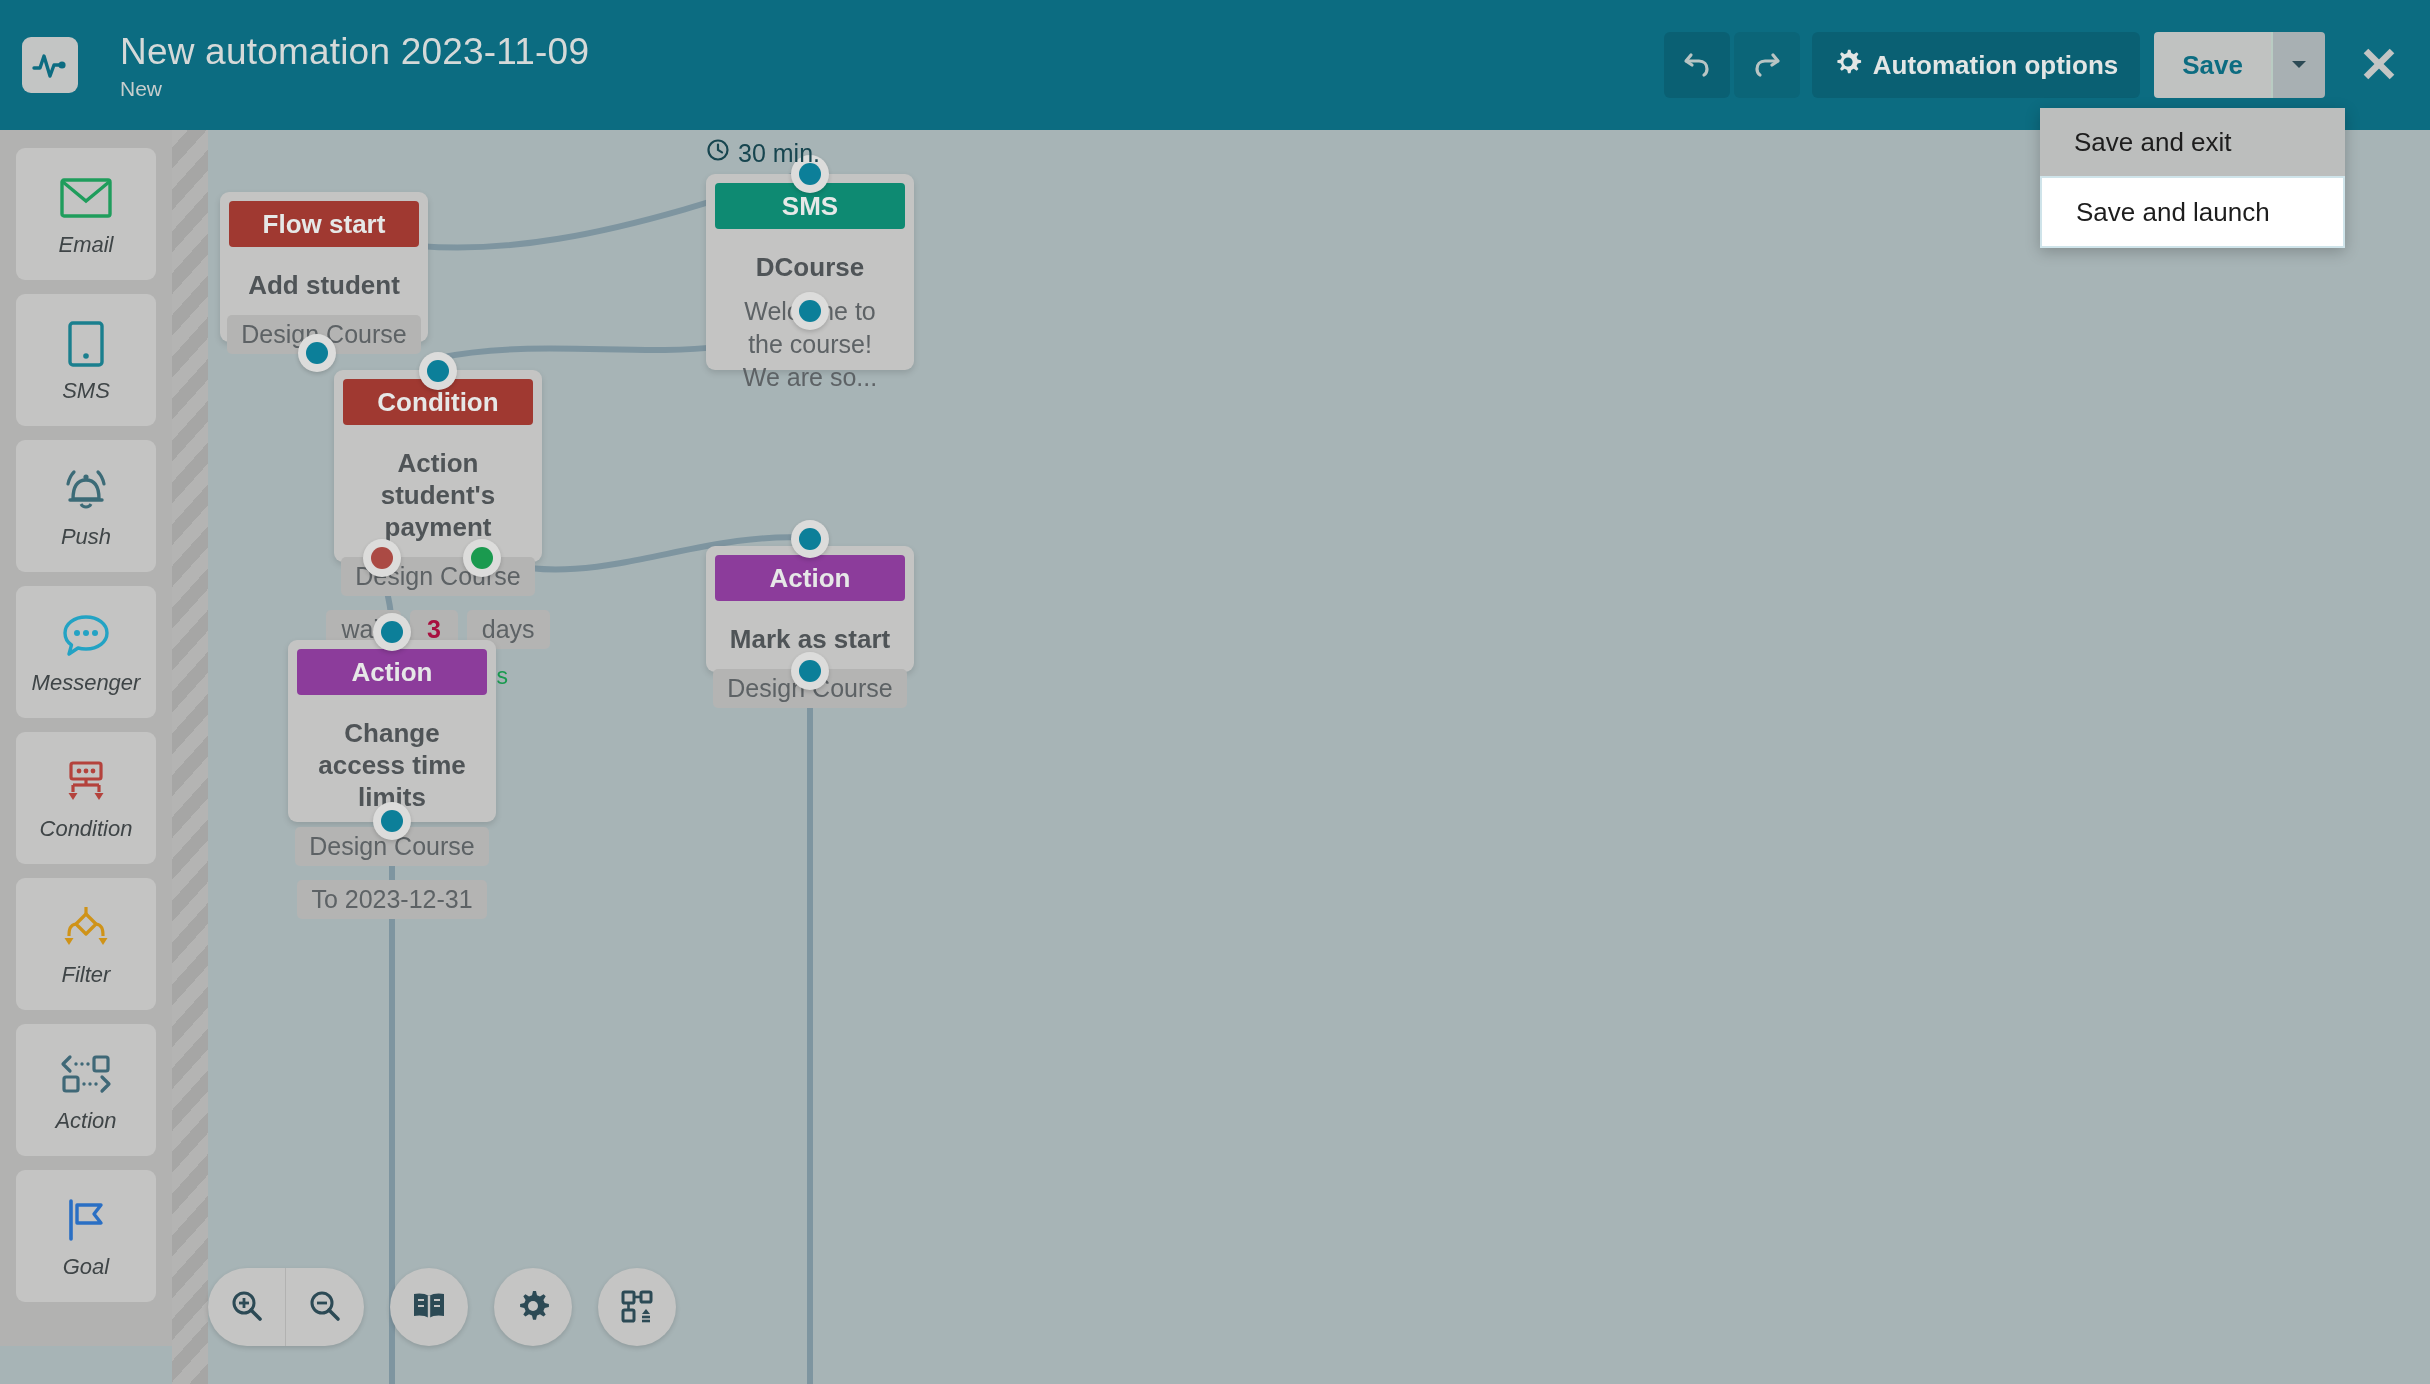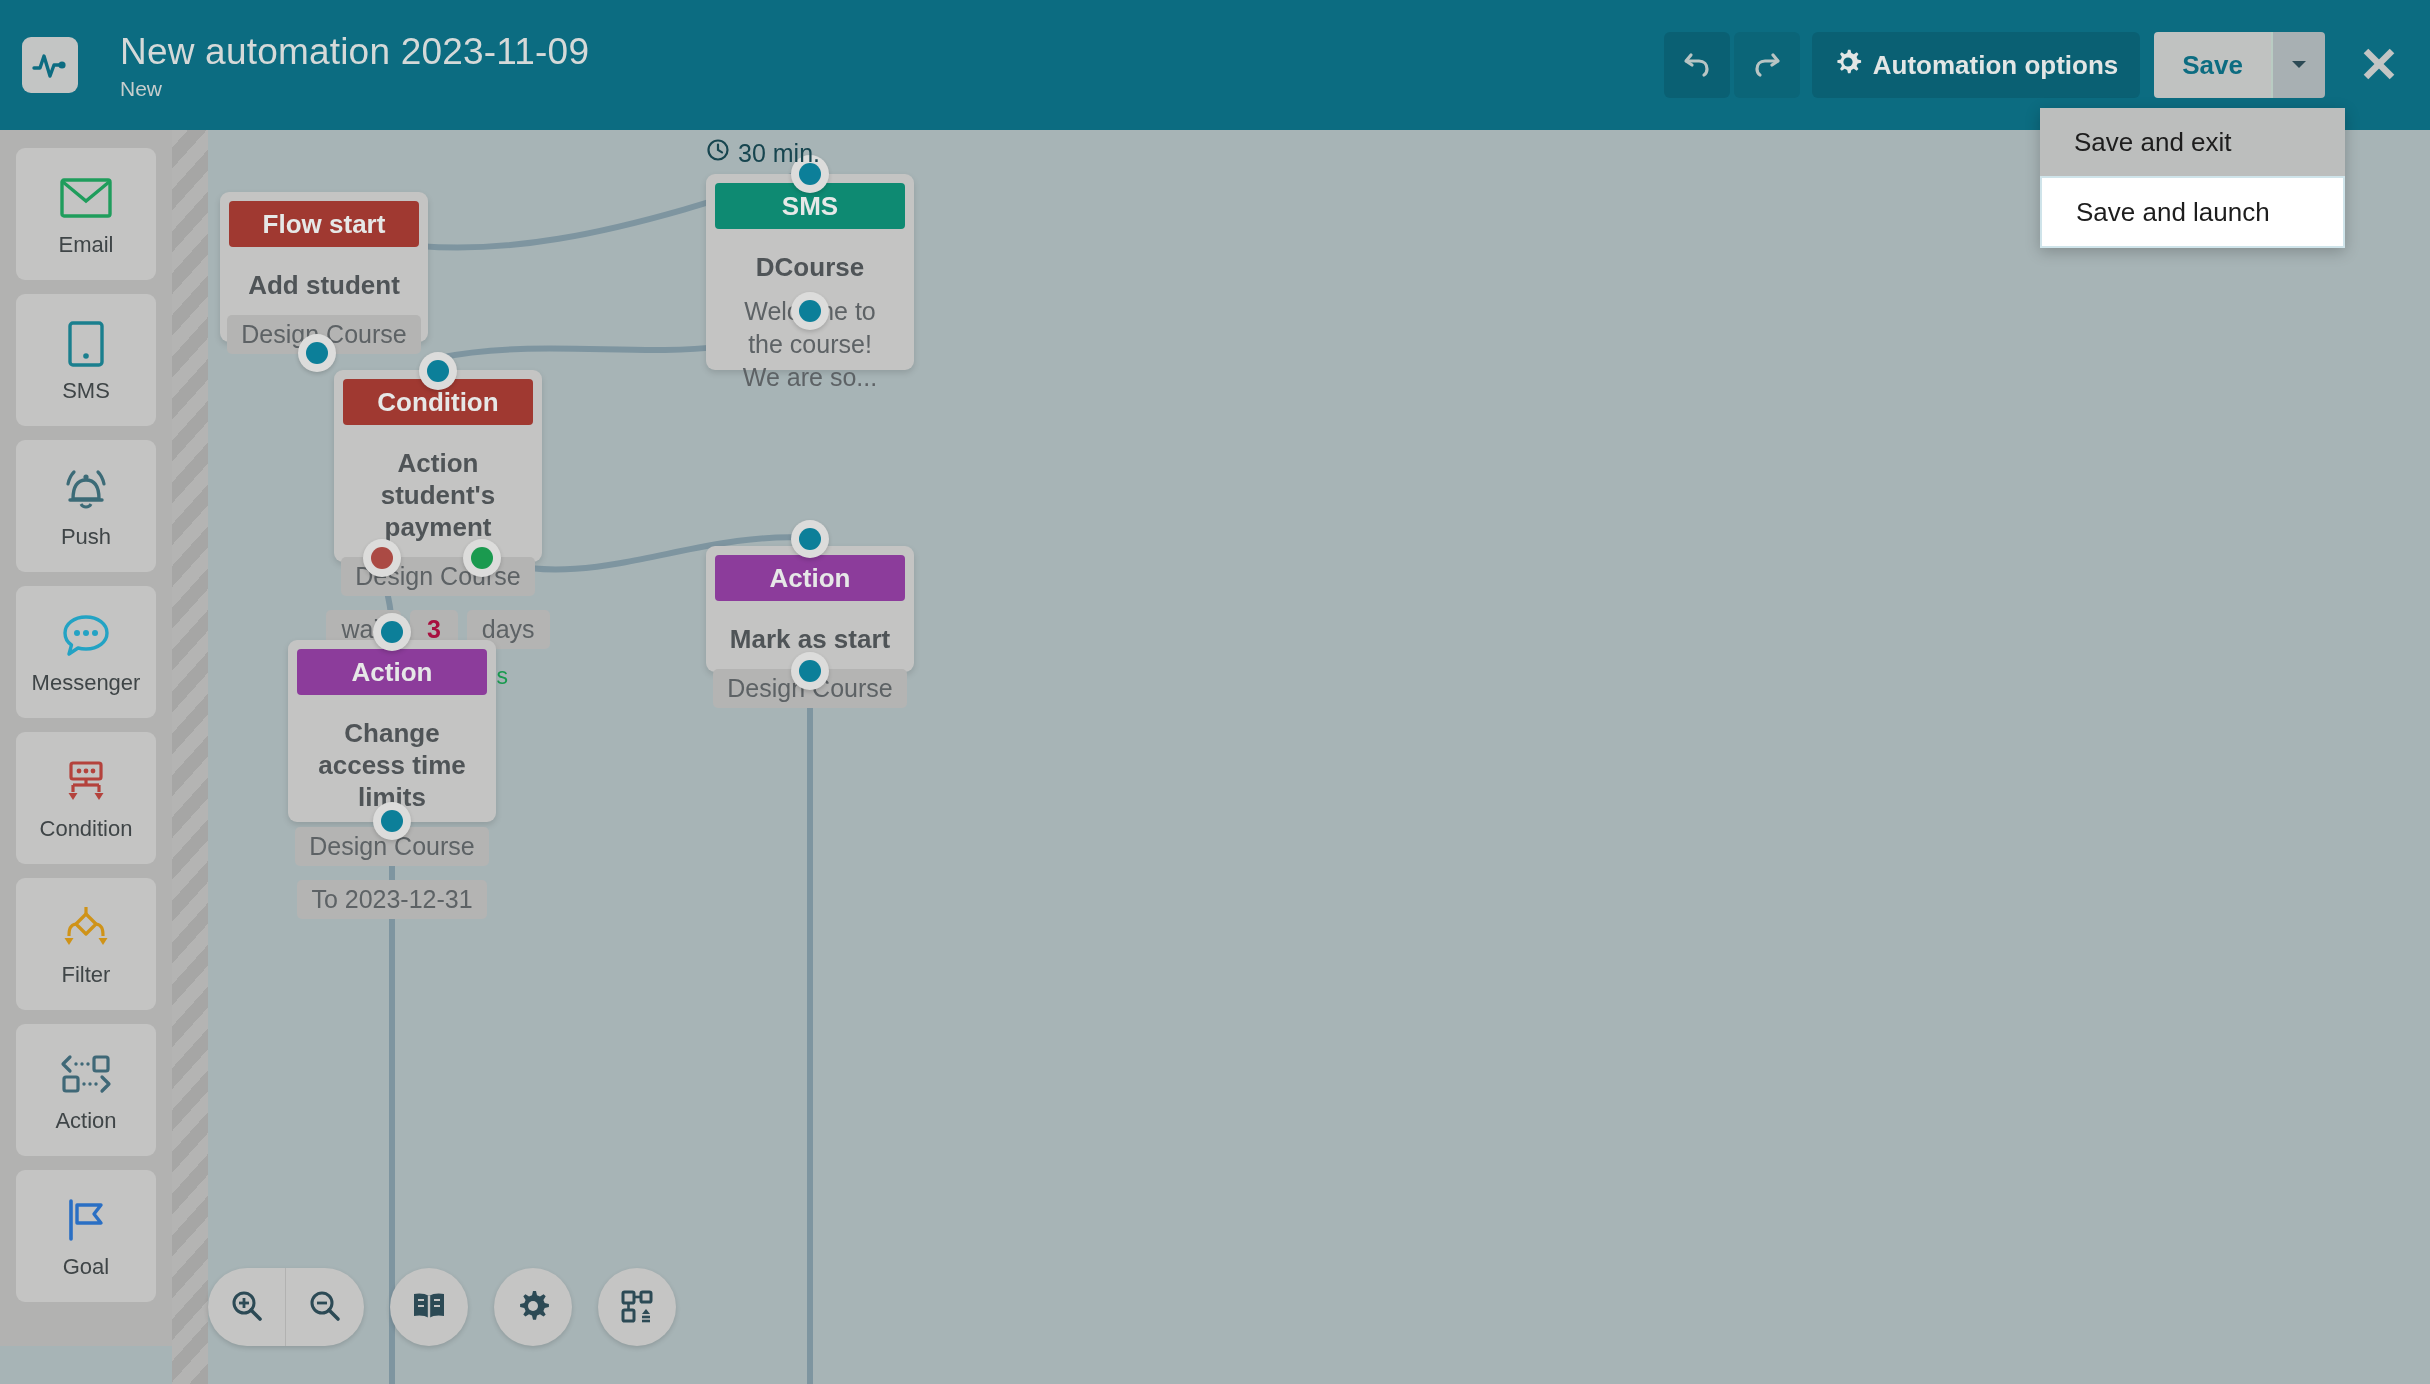--- a/index.html
+++ b/index.html
@@ -86,20 +86,21 @@
     height: 72px;
   }
 
   
   .sidebar {
     position: absolute; left: 0; top: 130px;
     width: 172px; height: 1216px;
     background: #b2b2b1;
     padding-top: 18px;
     z-index: 25;
+    font-style: italic;
   }
   .side-item {
     width: 140px; height: 132px; margin: 0 auto 14px auto;
     background: #c4c4c3; border-radius: 9px;
     display: flex; flex-direction: column;
     align-items: center; justify-content: center;
     cursor: pointer; gap: 6px;
   }
   .side-label { font-size: 22px; color: #3f4547; }
   .side-icon { height: 56px; display: flex; align-items: center; justify-content: center; }

